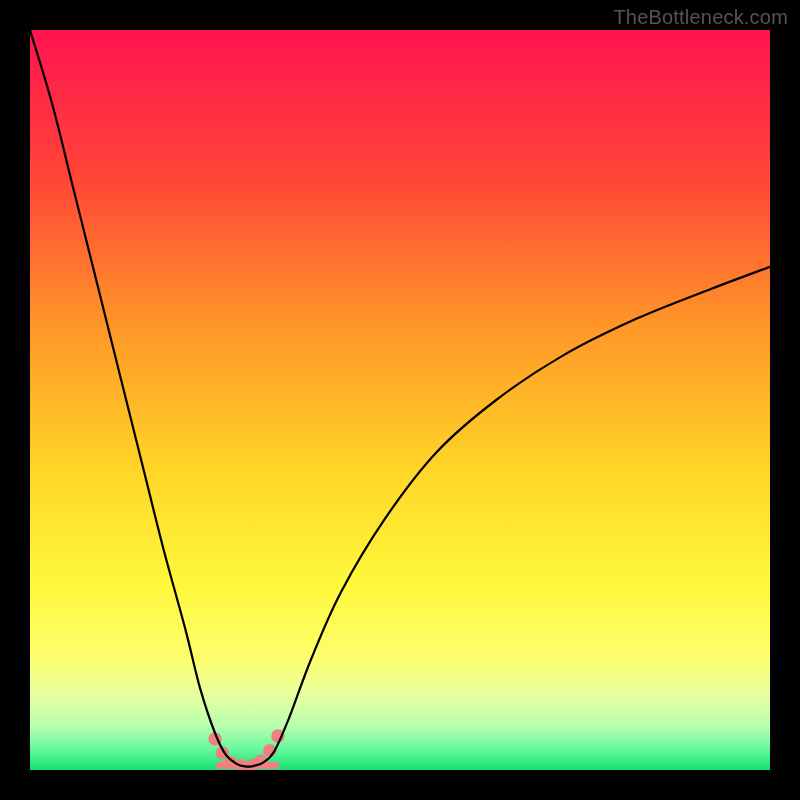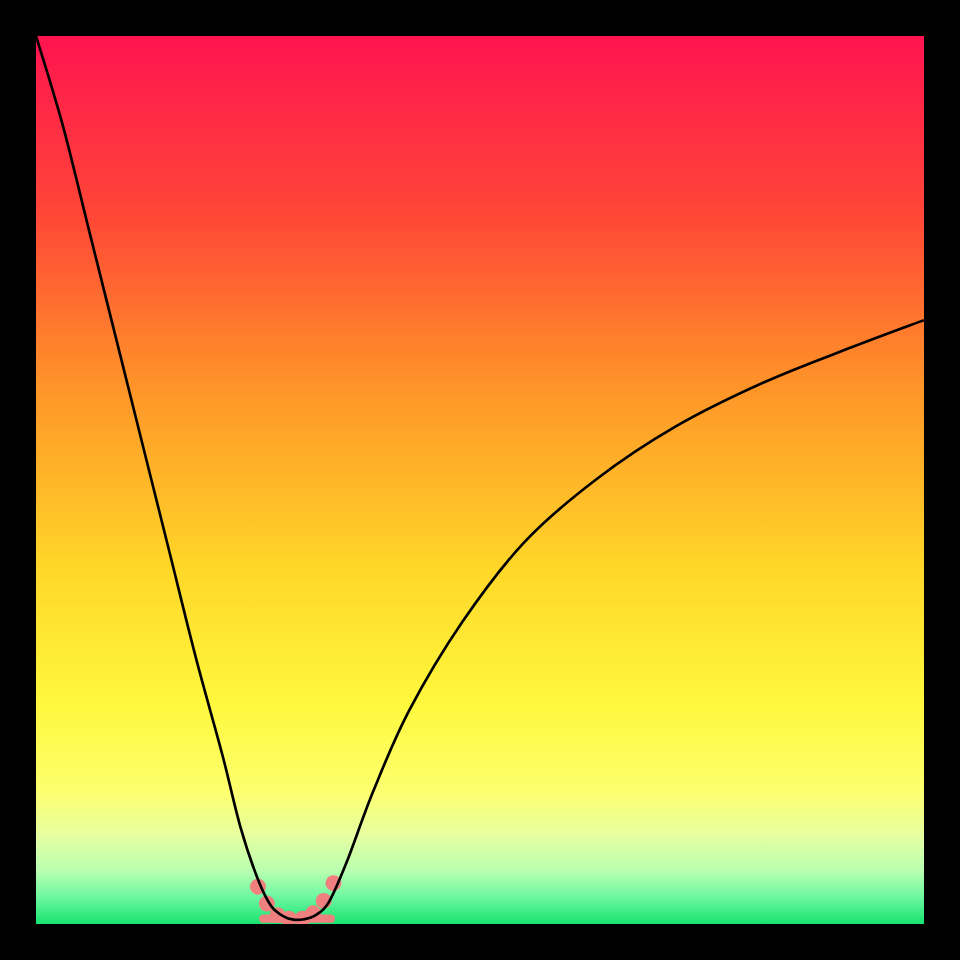--- a/index.html
+++ b/index.html
@@ -77,13 +77,14 @@
           <circle cx="27.200000000000003" cy="99" r="0.9" fill="#f08080"></circle>
           <circle cx="28.499999999999996" cy="99.4" r="0.9" fill="#f08080"></circle>
           <circle cx="30" cy="99.4" r="0.9" fill="#f08080"></circle>
           <circle cx="31.2" cy="98.8" r="0.9" fill="#f08080"></circle>
           <circle cx="32.4" cy="97.4" r="0.9" fill="#f08080"></circle>
           <circle cx="33.5" cy="95.4" r="0.9" fill="#f08080"></circle>
         </g>
       <path fill="none" stroke="#000" stroke-width="0.3" d="M 0 0 C 0.5 1.6666666666666667, 2 6.333333333333334, 3 10 C 4 13.666666666666666, 5 18, 6 22 C 7 26, 8 30, 9 34 C 10 38, 11 42, 12 46 C 13 50, 14 54, 15 58 C 16 62, 17 66.16666666666667, 18 70 C 19 73.83333333333333, 20.166666666666668 77.83333333333333, 21 81 C 21.833333333333332 84.16666666666667, 22.333333333333332 86.66666666666667, 23 89 C 23.666666666666668 91.33333333333333, 24.416666666666668 93.5, 25 95 C 25.583333333333332 96.5, 26 97.3, 26.5 98 C 27 98.7, 27.583333333333336 98.95, 28.000000000000004 99.2 C 28.41666666666667 99.45, 28.666666666666664 99.45, 28.999999999999996 99.5 C 29.33333333333333 99.55, 29.583333333333332 99.58333333333333, 30 99.5 C 30.416666666666668 99.41666666666667, 31 99.33333333333333, 31.5 99 C 32 98.66666666666667, 32.416666666666664 98.5, 33 97.5 C 33.583333333333336 96.5, 34.166666666666664 95.08333333333333, 35 93 C 35.833333333333336 90.91666666666667, 36.833333333333336 87.83333333333333, 38 85 C 39.166666666666664 82.16666666666667, 40.333333333333336 79.16666666666667, 42 76 C 43.666666666666664 72.83333333333333, 45.83333333333333 69.16666666666667, 48 66 C 50.16666666666667 62.833333333333336, 52.50000000000001 59.666666666666664, 55.00000000000001 57 C 57.50000000000001 54.333333333333336, 60.16666666666667 52.16666666666667, 63 50 C 65.83333333333333 47.83333333333333, 68.83333333333333 45.83333333333333, 72 43.99999999999999 C 75.16666666666667 42.16666666666666, 78.66666666666667 40.5, 82 39 C 85.33333333333333 37.5, 89 36.166666666666664, 92 35 C 95 33.833333333333336, 98.66666666666667 32.5, 100 32"></path>
     </svg>
   </div>
+  <div class="watermark">TheBottleneck.com</div>
 </div>
 
 </body></html>

